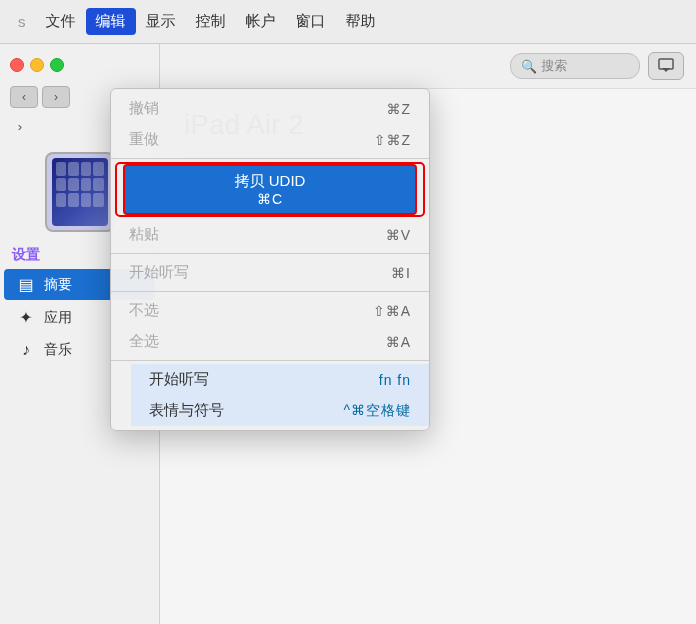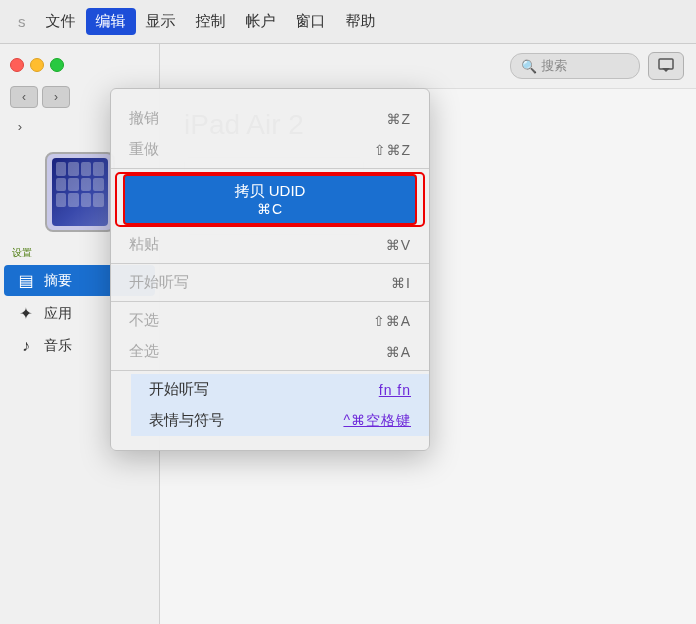--- a/index.html
+++ b/index.html
@@ -130,24 +130,24 @@
       grid-template-rows: repeat(4, 1fr);
       gap: 2px;
       padding: 4px;
     }
     .app-icon-mini {
       background: rgba(255,255,255,0.3);
       border-radius: 2px;
     }
 
     .sidebar-section-label {
-      font-size: 10px;
-      color: #4d7c0f;
+      font-size: 14px;
+      color: #8b5cf6;
       padding: 6px 12px 4px;
-      font-weight: 400;
+      font-weight: 700;
     }
 
     .sidebar-nav-item {
       display: flex;
       align-items: center;
       gap: 8px;
       padding: 6px 12px;
       font-size: 14px;
       color: #333;
       cursor: pointer;
@@ -234,21 +234,21 @@
     .dropdown-overlay {
       position: absolute;
       top: 44px;
       left: 110px;
       width: 320px;
       background: rgba(240,240,240,0.97);
       border: 1px solid #c0c0c0;
       border-radius: 6px;
       box-shadow: 0 8px 30px rgba(0,0,0,0.25);
       z-index: 200;
-      padding: 14px 0;
+      padding: 4px 0;
     }
 
     .menu-item {
       display: flex;
       align-items: center;
       justify-content: space-between;
       padding: 6px 18px;
       font-size: 15px;
       color: #333;
       cursor: pointer;
@@ -273,22 +273,21 @@
     }
     .menu-shortcut {
       font-size: 14px;
       color: #666;
       letter-spacing: 1px;
     }
     .menu-item.highlighted .menu-shortcut {
       color: #fff;
     }
     .menu-item.light-bg .menu-shortcut {
-      color: #6d28d9;
-      text-decoration: underline;
+      color: #0369a1;
     }
     .menu-divider {
       height: 1px;
       background: #ccc;
       margin: 3px 0;
     }
 
     
     .highlighted-item-wrapper {
       border: 2.5px solid #e00;

